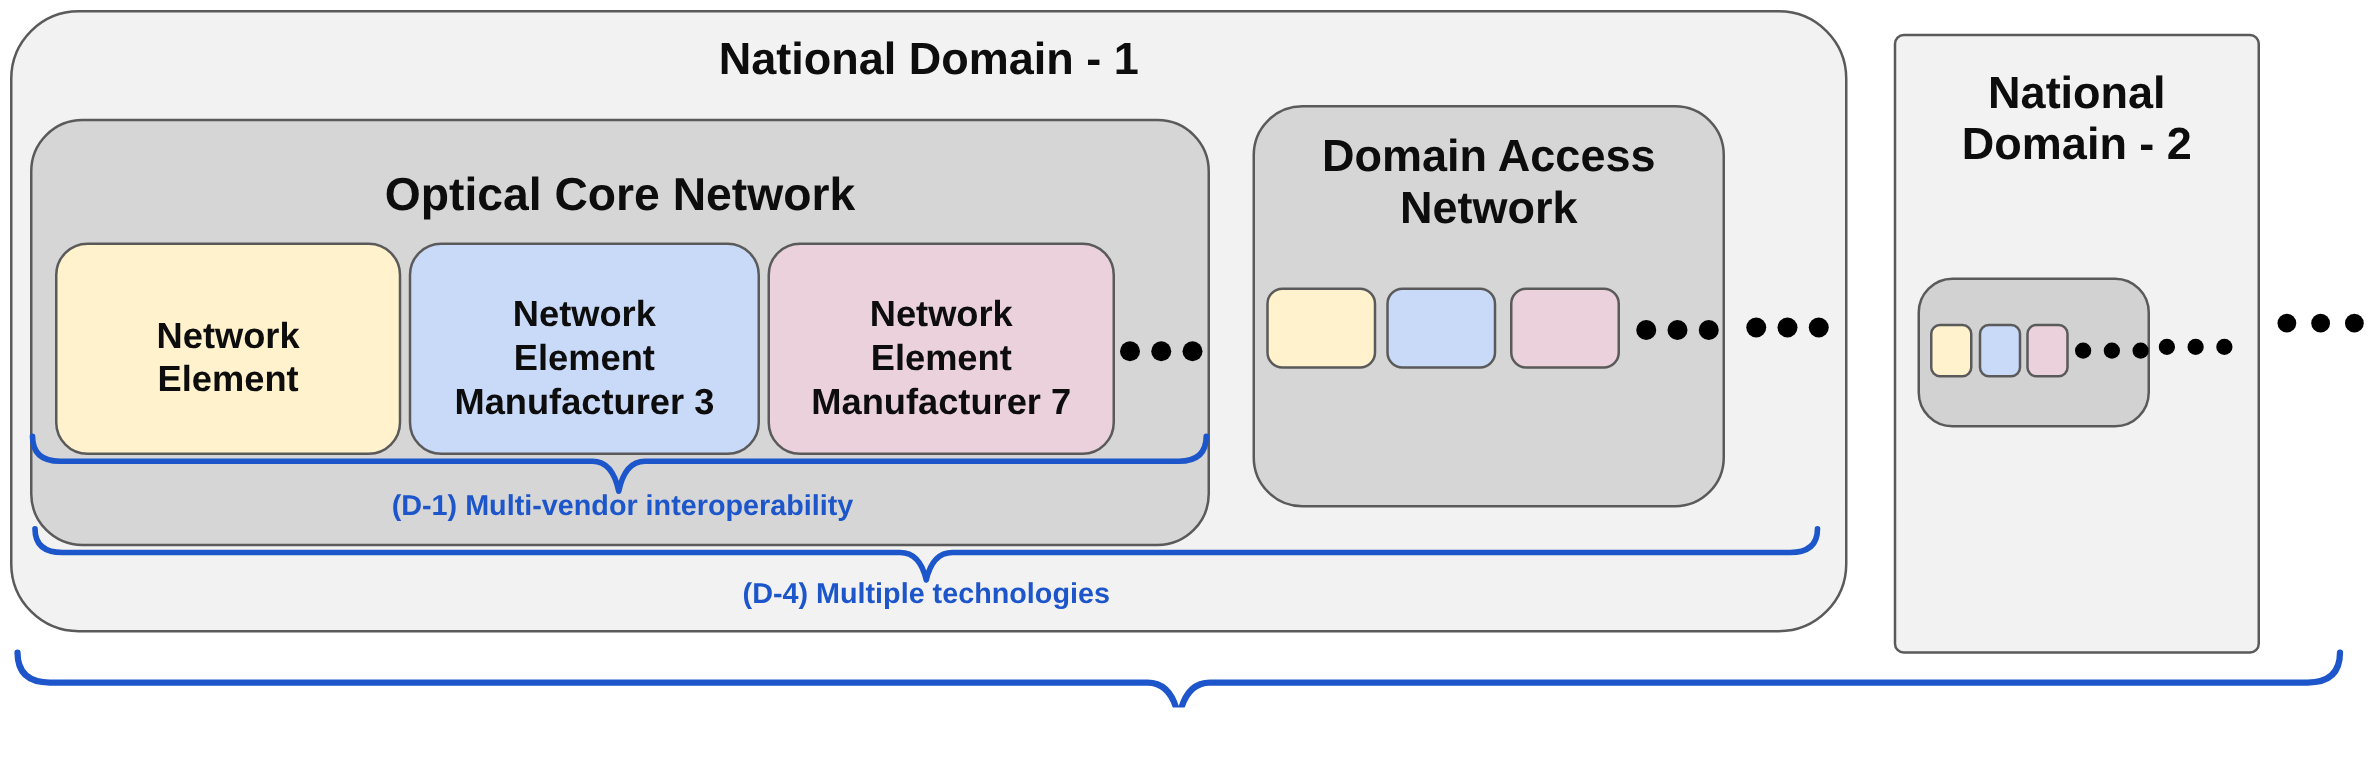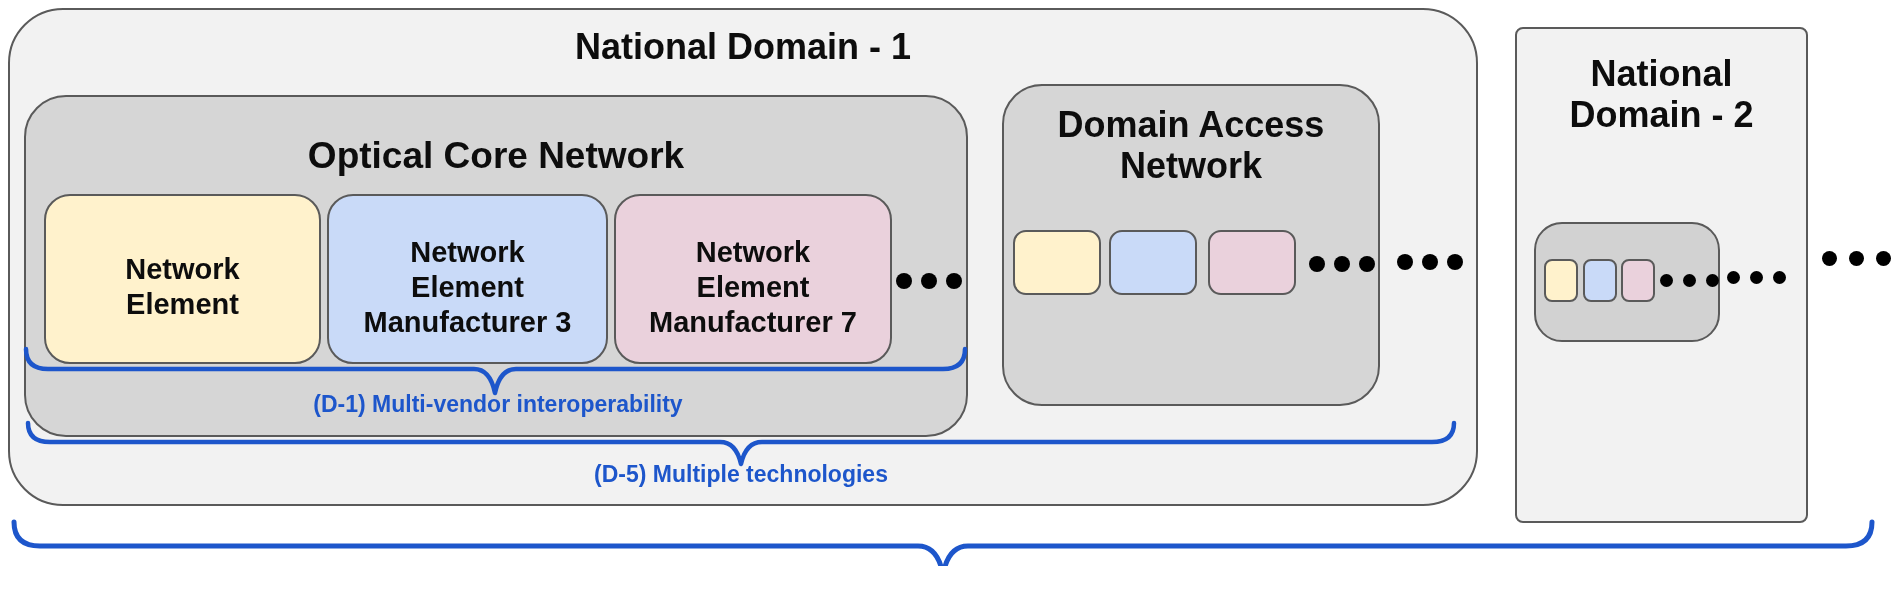--- a/index.html
+++ b/index.html
@@ -130,21 +130,21 @@
 
     <div class="dots dots-lg" style="left:1387px;top:244px;">
         <span class="dot"></span>
         <span class="dot"></span>
         <span class="dot"></span>
       </div>
 
     <svg class="brace" style="left:14px;top:410px;" width="1434" height="47" viewBox="0 0 1434 47">
       <path d="M 4,3 Q 4,22 26,22 L 696,22 Q 712,22 717,44 Q 722,22 738,22 L 1408,22 Q 1430,22 1430,3" stroke-width="4.5"></path>
     </svg>
-    <div class="blabel" style="left:14px;top:452px;width:1434px;">(D-5) Multiple technologies</div>
+    <div class="blabel" style="left:14px;top:452px;width:1434px;">(D-4) Multiple technologies</div>
   </div>
 
   <div class="rbox domain" style="left:1515px;top:27px;width:293px;height:496px;border-radius:8px;">
     <div class="title" style="top:24px;">
       <div>National</div>
       <div>Domain - 2</div>
     </div>
 
     <div class="rbox subnet" style="left:17px;top:193px;width:186px;height:120px;border-radius:28px;">
       <div class="chip fill-yellow" style="left:8px;top:35px;width:34px;height:43px;border-radius:8px;"></div>

